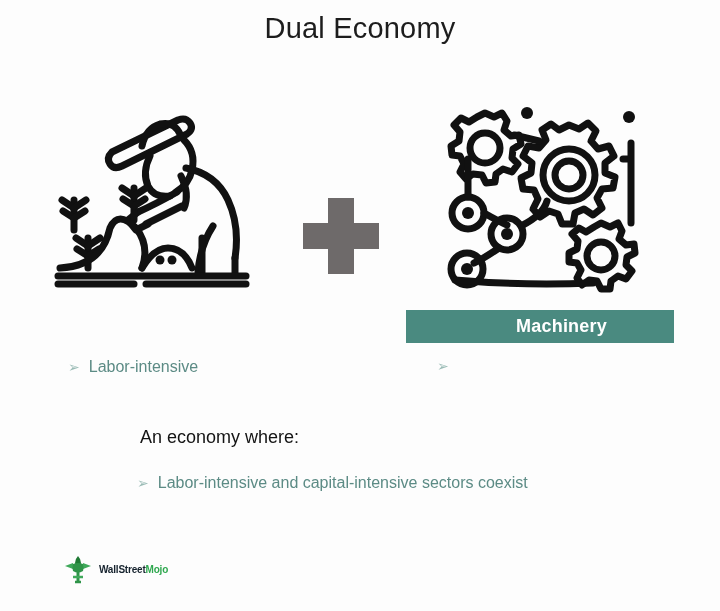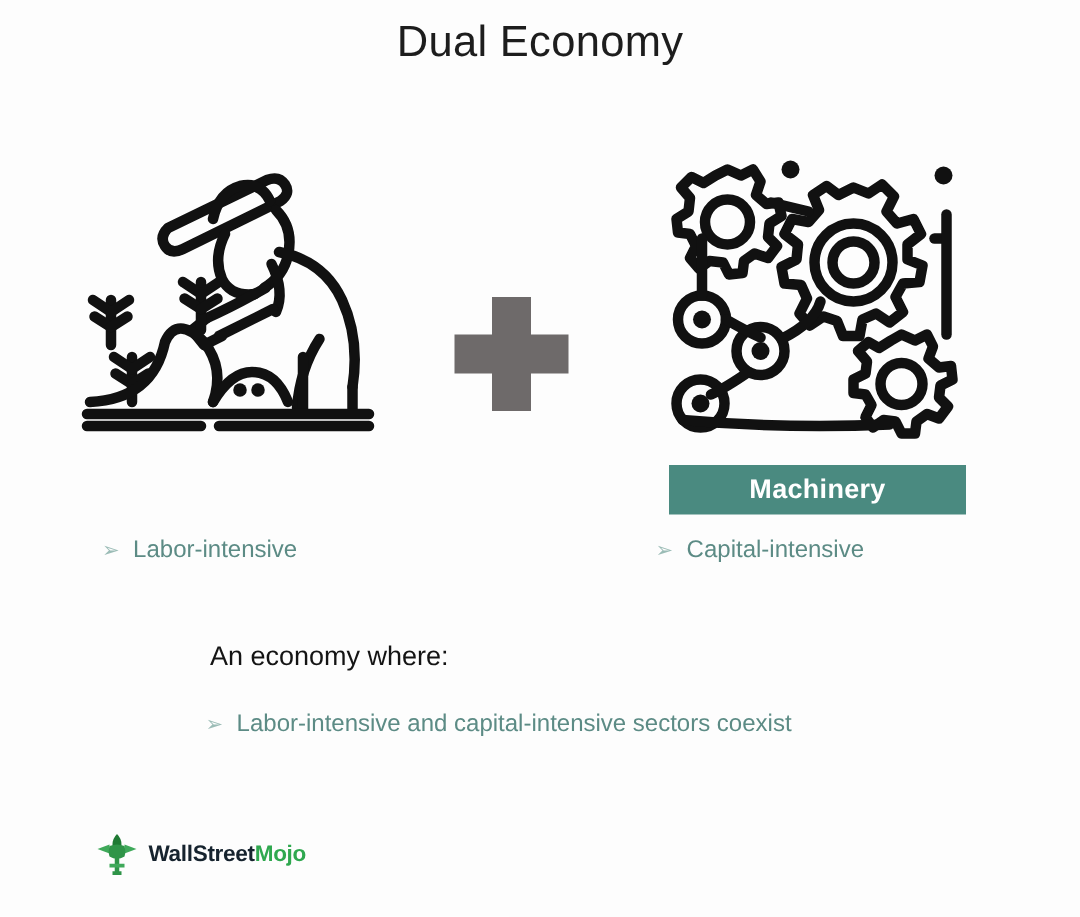--- a/index.html
+++ b/index.html
@@ -77,21 +77,21 @@
     background: #4a8a80;
     display: flex;
     align-items: center;
     justify-content: center;
     color: #ffffff;
     font-size: 18px;
     font-weight: bold;
     letter-spacing: 0.2px;
   }
   .bar-agri { left: 60px;  top: 310px; width: 188px; }
-  .bar-mach { left: 446px; top: 310px; width: 198px; }
+  .bar-mach { left: 406px; top: 310px; width: 225px; padding-left: 43px; }
 
   
   .sub-bullet {
     position: absolute;
     display: flex;
     align-items: baseline;
     font-size: 16px;
     color: #5c8b85;
     white-space: nowrap;
   }
@@ -135,21 +135,21 @@
     align-items: center;
     height: 34px;
   }
   .logo-mark {
     width: 32px;
     height: 32px;
     margin-right: 5px;
     flex: none;
   }
   .logo-text {
-    font-size: 15px;
+    font-size: 10px;
     font-weight: bold;
     letter-spacing: -0.2px;
   }
   .logo-text .ws { color: #16232e; }
   .logo-text .mj { color: #2fa84f; }
 
   svg { display: block; }
 </style>
 </head>
 <body>
@@ -273,21 +273,20 @@
 
   <div class="label-bar bar-mach">Machinery</div>
 
   <div class="sub-bullet sub-agri">
     <span class="arrow">➢</span>
     <span>Labor-intensive</span>
   </div>
 
   <div class="sub-bullet sub-mach">
     <span class="arrow">➢</span>
-    <span>Capital-intensive</span>
   </div>
 
   <div class="econ-heading">An economy where:</div>
 
   <div class="econ-bullet">
     <span class="arrow">➢</span>
     <span>Labor-intensive and capital-intensive sectors coexist</span>
   </div>
 
   <div class="logo">

